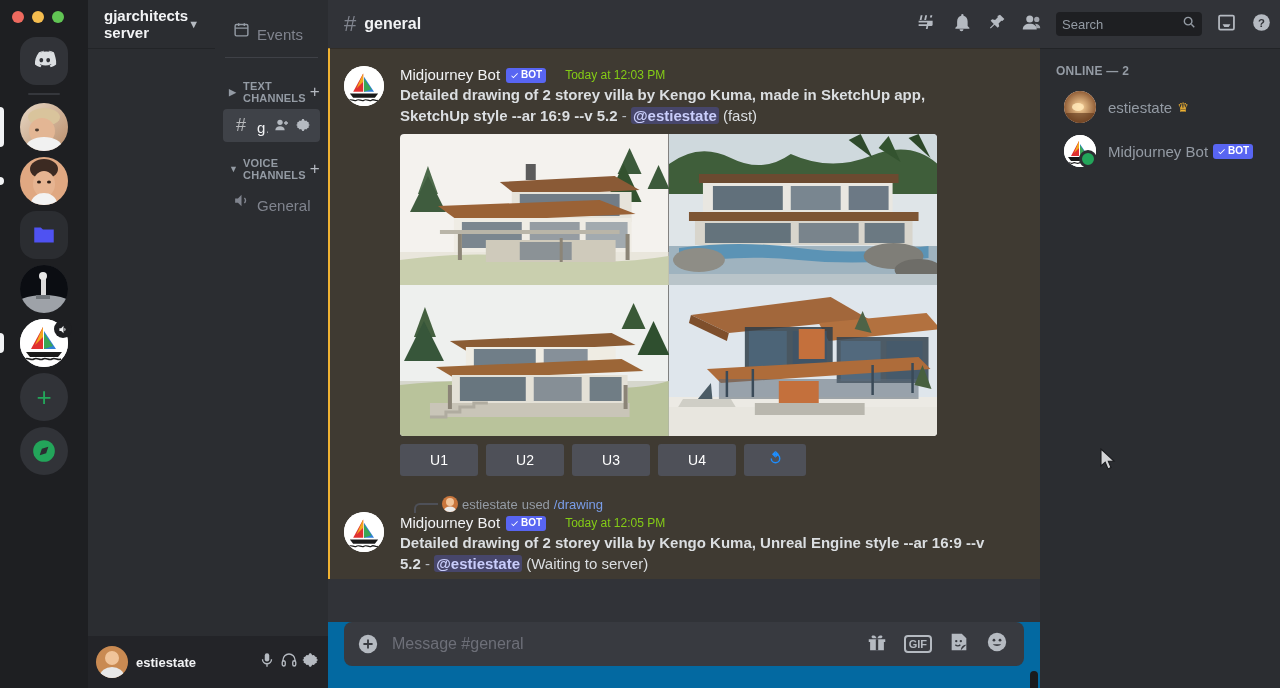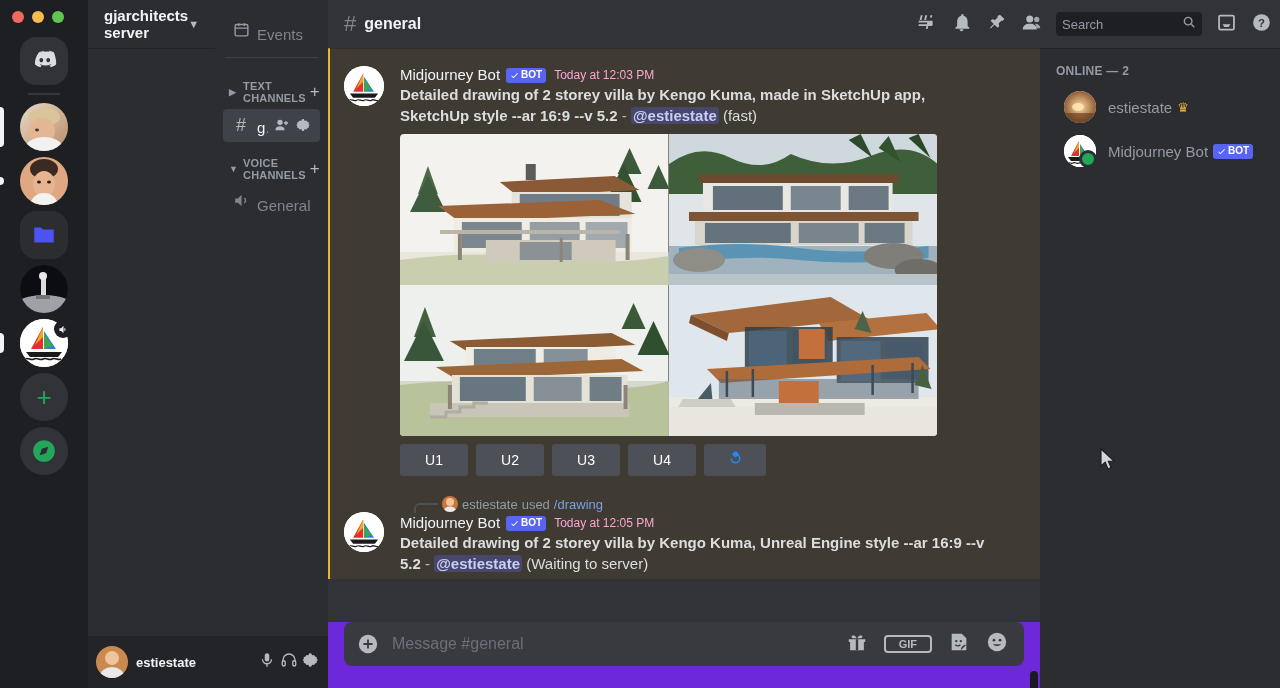--- a/index.html
+++ b/index.html
@@ -137,21 +137,21 @@
   .msg .avatar { width: 40px; height: 40px; border-radius: 50%; flex: 0 0 40px; margin-right: 16px;
     overflow: hidden; background: #fff; display: flex; align-items: center; justify-content: center; }
   .msg .body { flex: 1; min-width: 0; }
   .msg-head { display: flex; align-items: center; gap: 6px; line-height: 1.2; }
   .author { color: #f2f3f5; font-weight: 500; font-size: 15px; }
   .bot-tag {
     background: #5865f2; color: #fff; font-size: 10px; font-weight: 600;
     border-radius: 3px; padding: 1px 4px; display: inline-flex; align-items: center; gap: 2px;
     height: 15px; line-height: 1;
   }
-  .ts { color: #f9a8d4; font-size: 12px; margin-left: 2px; }
+  .ts { color: #84cc16; font-size: 12px; margin-left: 13px; }
   .msg-text { color: #dbdee1; font-size: 15px; line-height: 1.375; margin-top: 1px; font-weight: 600; }
   .msg-text .mention-pill { background: rgba(88,101,242,0.3); color: #c9cdfb; border-radius: 3px; padding: 0 2px; font-weight: 600; }
   .msg-text .dim { color: #dbdee1; font-weight: 400; }
   .msg-text .dash { color: #b5bac1; font-weight: 400; }
 
   .reply-ctx {
     display: flex; align-items: center; gap: 4px;
     color: #949ba4; font-size: 13px; margin-left: 42px; margin-bottom: 2px; position: relative;
     padding-top: 2px;
   }
@@ -167,41 +167,41 @@
     width: 537px; height: 302px; margin-top: 8px; border-radius: 4px; overflow: hidden;
     display: grid; grid-template-columns: 1fr 1fr; grid-template-rows: 1fr 1fr;
     background: #111; position: relative;
   }
   .mj-cell { position: relative; overflow: hidden; }
   .mj-cell svg { display: block; width: 100%; height: 100%; }
 
   .btn-rows { margin-top: 8px; }
   .btn-row { display: flex; gap: 8px; margin-bottom: 8px; }
   .mj-btn {
-    width: 68px; height: 32px; background: #4e5058; border-radius: 3px;
+    width: 78px; height: 32px; background: #4e5058; border-radius: 3px;
     color: #fff; font-size: 14px; font-weight: 500;
     display: flex; align-items: center; justify-content: center; cursor: pointer;
   }
   .mj-btn.icon { width: 62px; }
 
   
-  .composer-area { padding: 0 16px 22px 16px; background: #6d28d9; flex: 0 0 auto; }
+  .composer-area { padding: 0 16px 22px 16px; background: #0369a1; flex: 0 0 auto; }
   .composer {
     background: #383a40; border-radius: 8px; height: 44px;
     display: flex; align-items: center; padding: 0 16px 0 0; gap: 0;
   }
   .composer .plusbtn {
     width: 48px; display: flex; align-items: center; justify-content: center;
     color: #b5bac1; font-size: 0;
   }
   .composer .ph { color: #6d6f78; font-size: 16px; flex: 1; }
   .composer .cicons { display: flex; align-items: center; gap: 16px; color: #b5bac1; }
   .gif-badge {
     border: 2px solid #b5bac1; border-radius: 4px; color: #b5bac1;
-    font-size: 11px; font-weight: bold; padding: 0 13px; line-height: 14px; height: 18px;
+    font-size: 11px; font-weight: bold; padding: 0 3px; line-height: 14px; height: 18px;
     display: flex; align-items: center;
   }
 
   
   .members { width: 240px; flex: 0 0 240px; background: #2b2d31; padding: 16px 8px 0 16px; }
   .mem-cat { color: #949ba4; font-size: 12px; font-weight: 700; letter-spacing: .02em; margin-bottom: 8px; text-transform: uppercase; }
   .mem-row { display: flex; align-items: center; gap: 12px; padding: 5px 8px; border-radius: 4px; margin-bottom: 2px; cursor: pointer; }
   .mem-av { width: 32px; height: 32px; border-radius: 50%; flex: 0 0 32px; overflow: hidden; position: relative;
     display: flex; align-items: center; justify-content: center; background: #fff; }
   .mem-name { color: #949ba4; font-size: 15px; font-weight: 500; display: flex; align-items: center; gap: 5px; }

